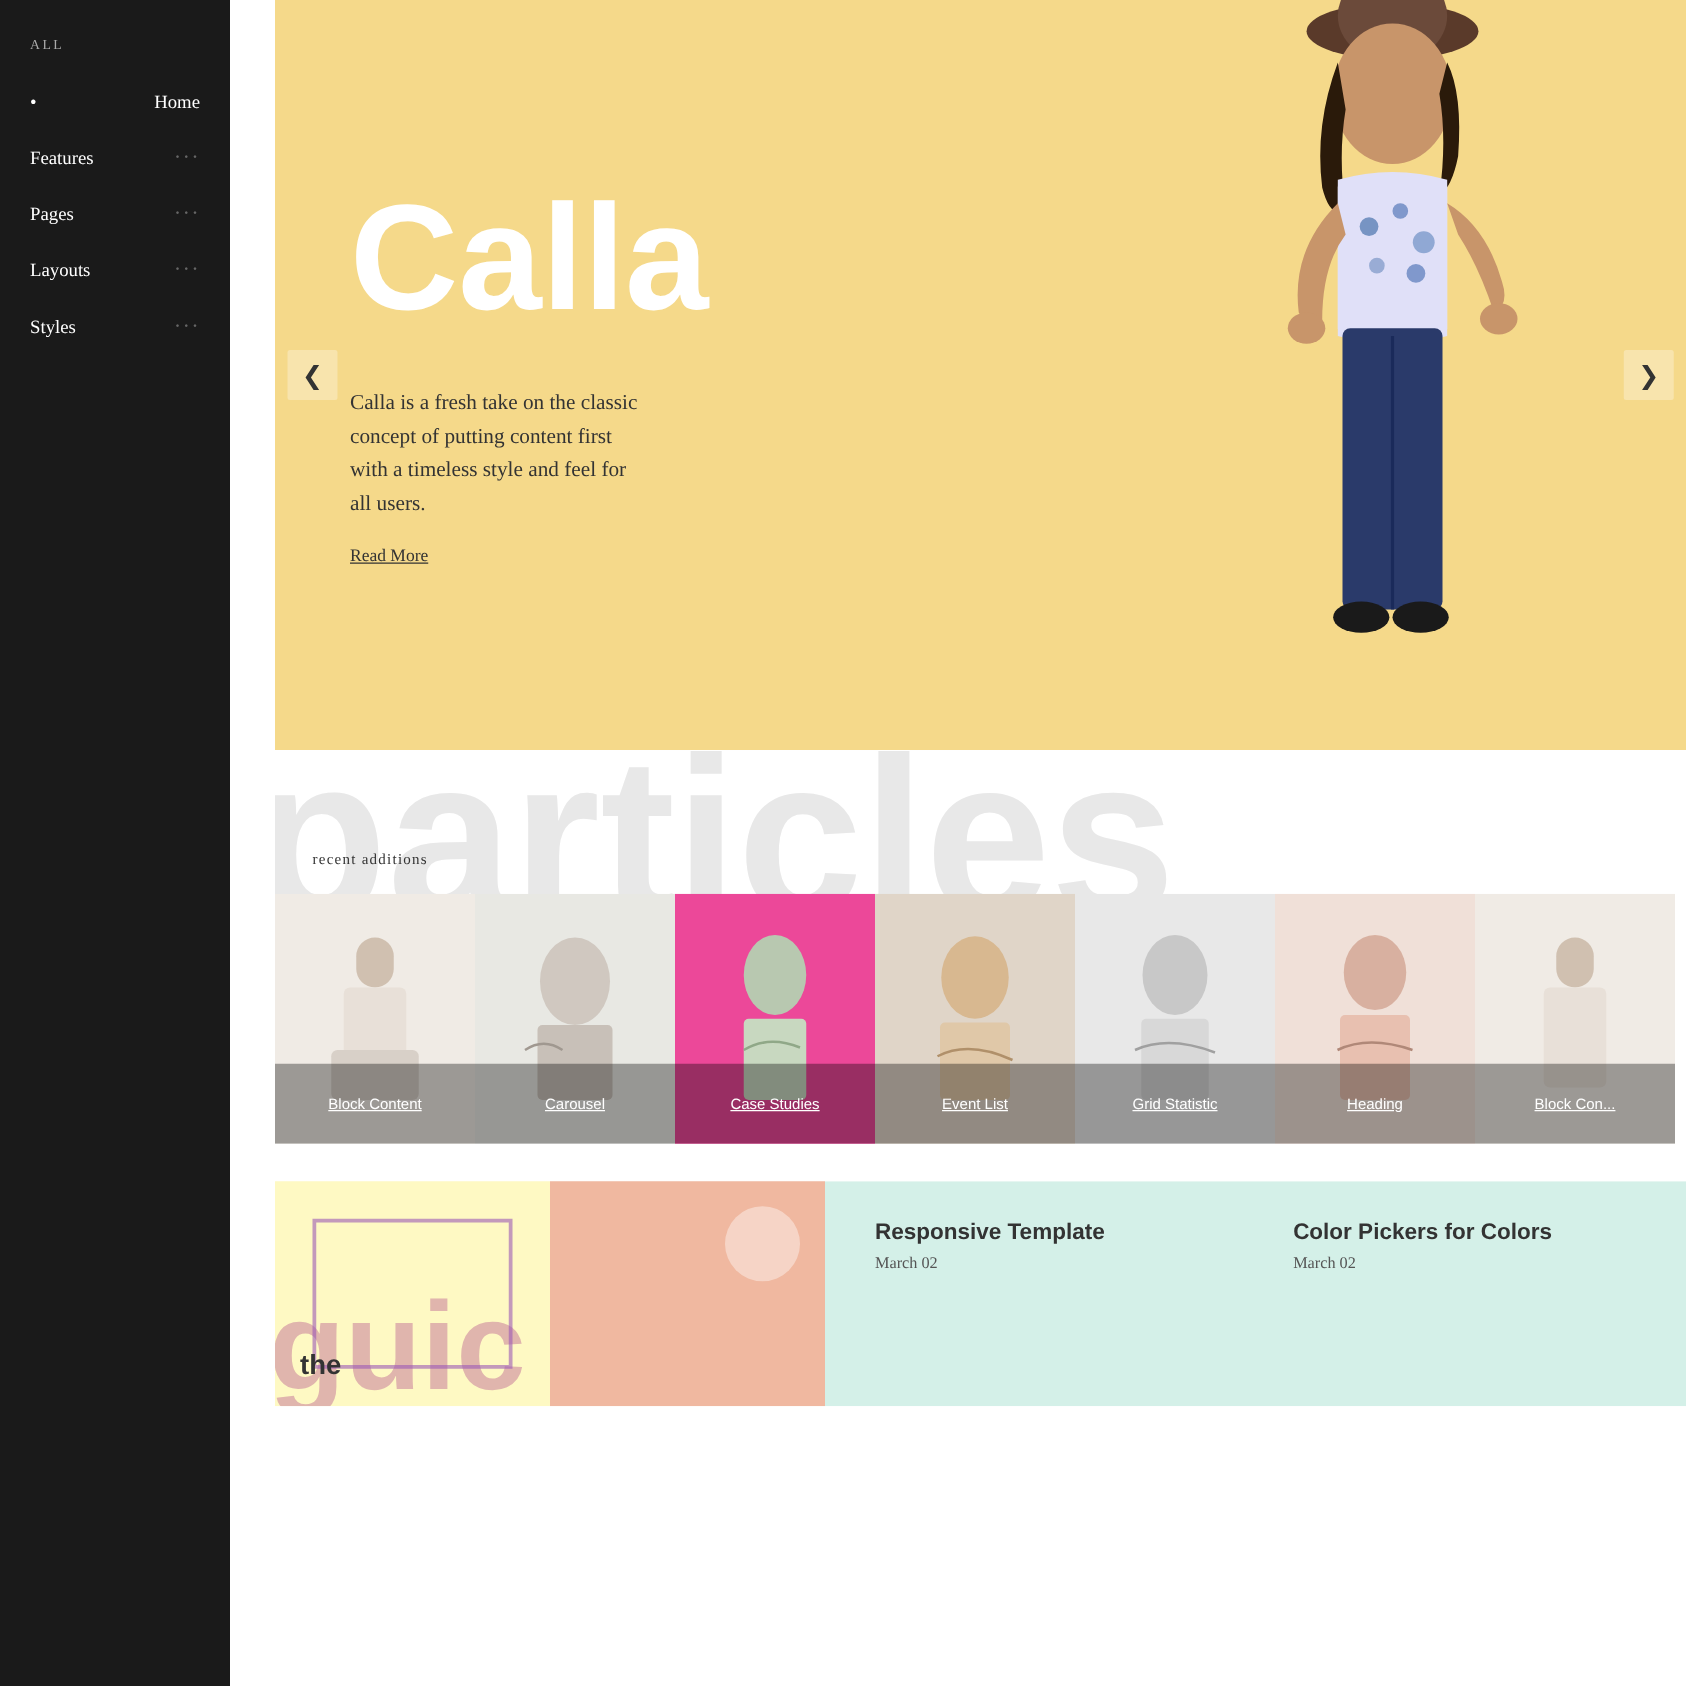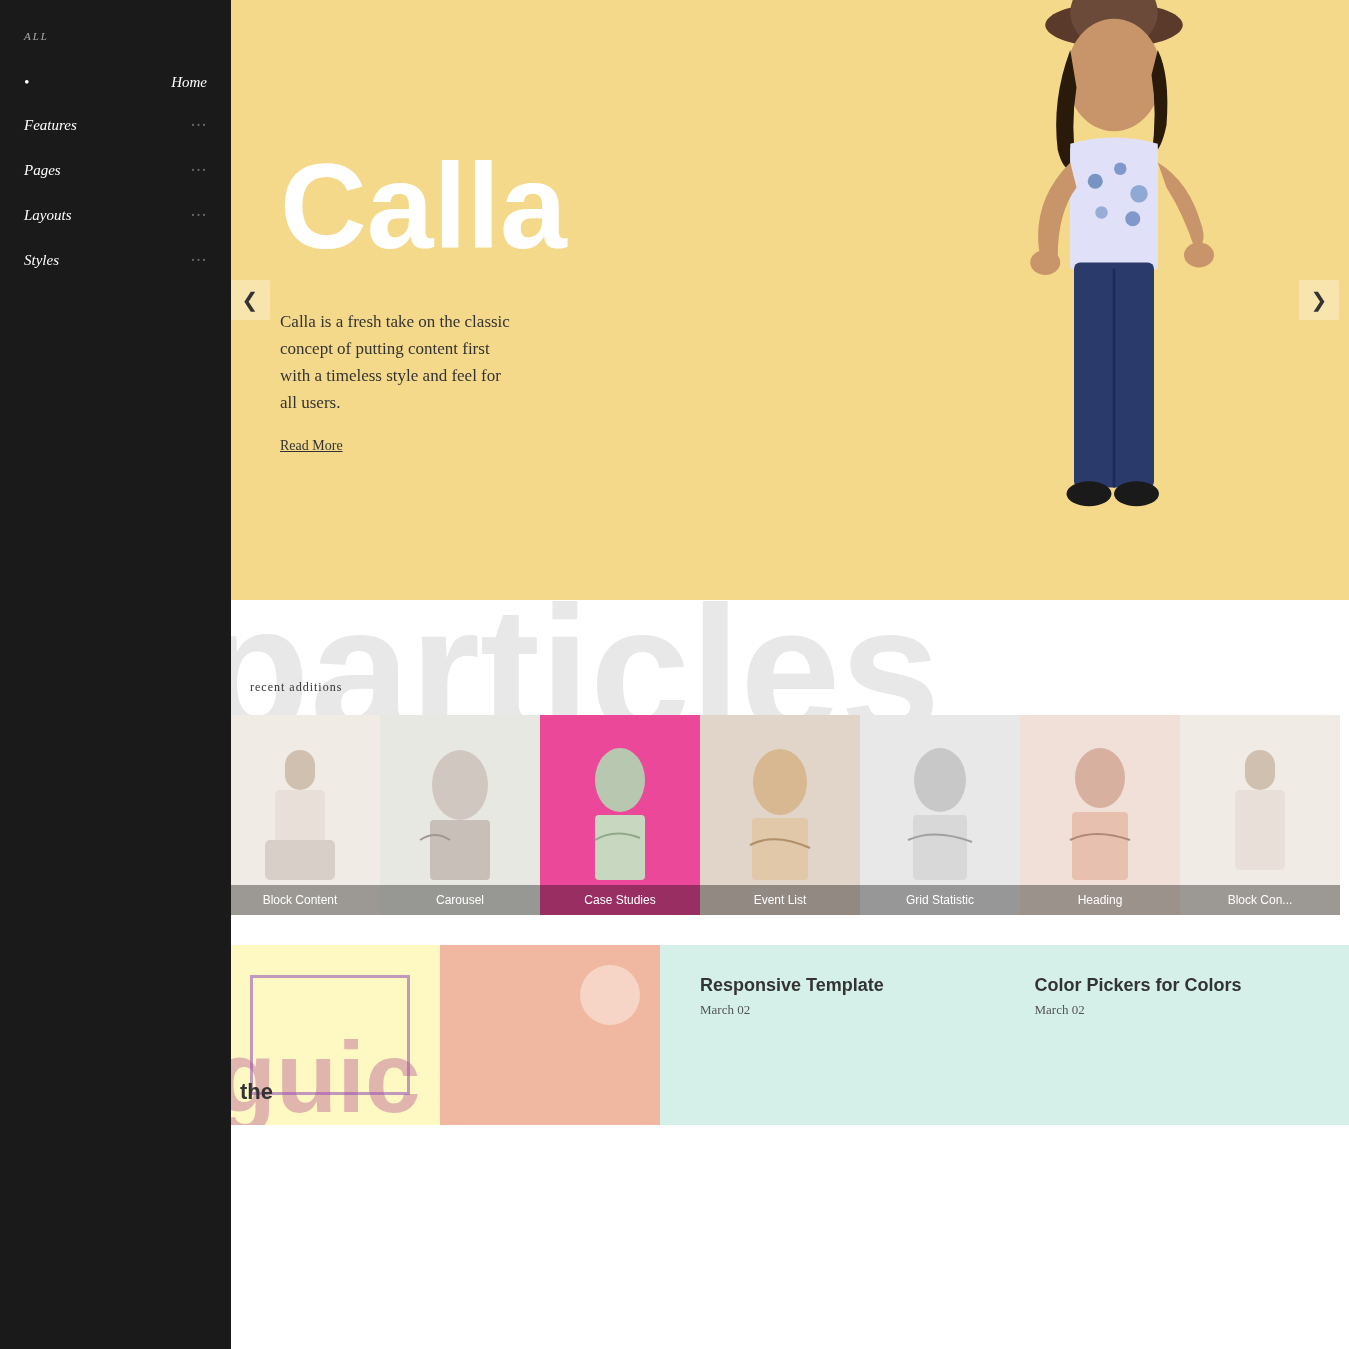--- a/index.html
+++ b/index.html
@@ -2,38 +2,37 @@
 <html><head>
   <meta charset="utf-8">
   <style>
     * { margin: 0; padding: 0; box-sizing: border-box; }
     body { font-family: Georgia, serif; background: #fff; width: 1349px; overflow-x: hidden; }
 
     
     .sidebar {
       position: fixed;
       left: 0; top: 0;
-      width: 231px;
+      width: 184px;
       height: 100%;
       background: #1a1a1a;
       color: #fff;
       z-index: 100;
       padding: 20px 0;
-      font-style: italic;
     }
     .sidebar-all {
       font-size: 11px;
       letter-spacing: 2px;
       color: #aaa;
       padding: 10px 24px 20px;
       text-transform: uppercase;
     }
     .sidebar-item {
       display: flex;
-      align-items: center;
+      align-items: flex-end;
       justify-content: space-between;
       padding: 12px 24px;
       color: #fff;
       cursor: pointer;
       font-size: 15px;
     }
     .sidebar-item.active { color: #fff; }
     .sidebar-item.active::before {
       content: '• ';
       color: #fff;
@@ -173,22 +172,23 @@
 
     .card-label {
       position: absolute;
       bottom: 0;
       left: 0;
       right: 0;
       background: rgba(0,0,0,0.35);
       color: #fff;
       font-size: 12px;
       text-align: center;
-      padding: 8px 4px;
+      padding: 25px 4px;
       font-family: Arial, sans-serif;
+      text-decoration: underline;
     }
 
     
     .card-figure {
       width: 100%;
       height: 100%;
       display: flex;
       align-items: center;
       justify-content: center;
     }

